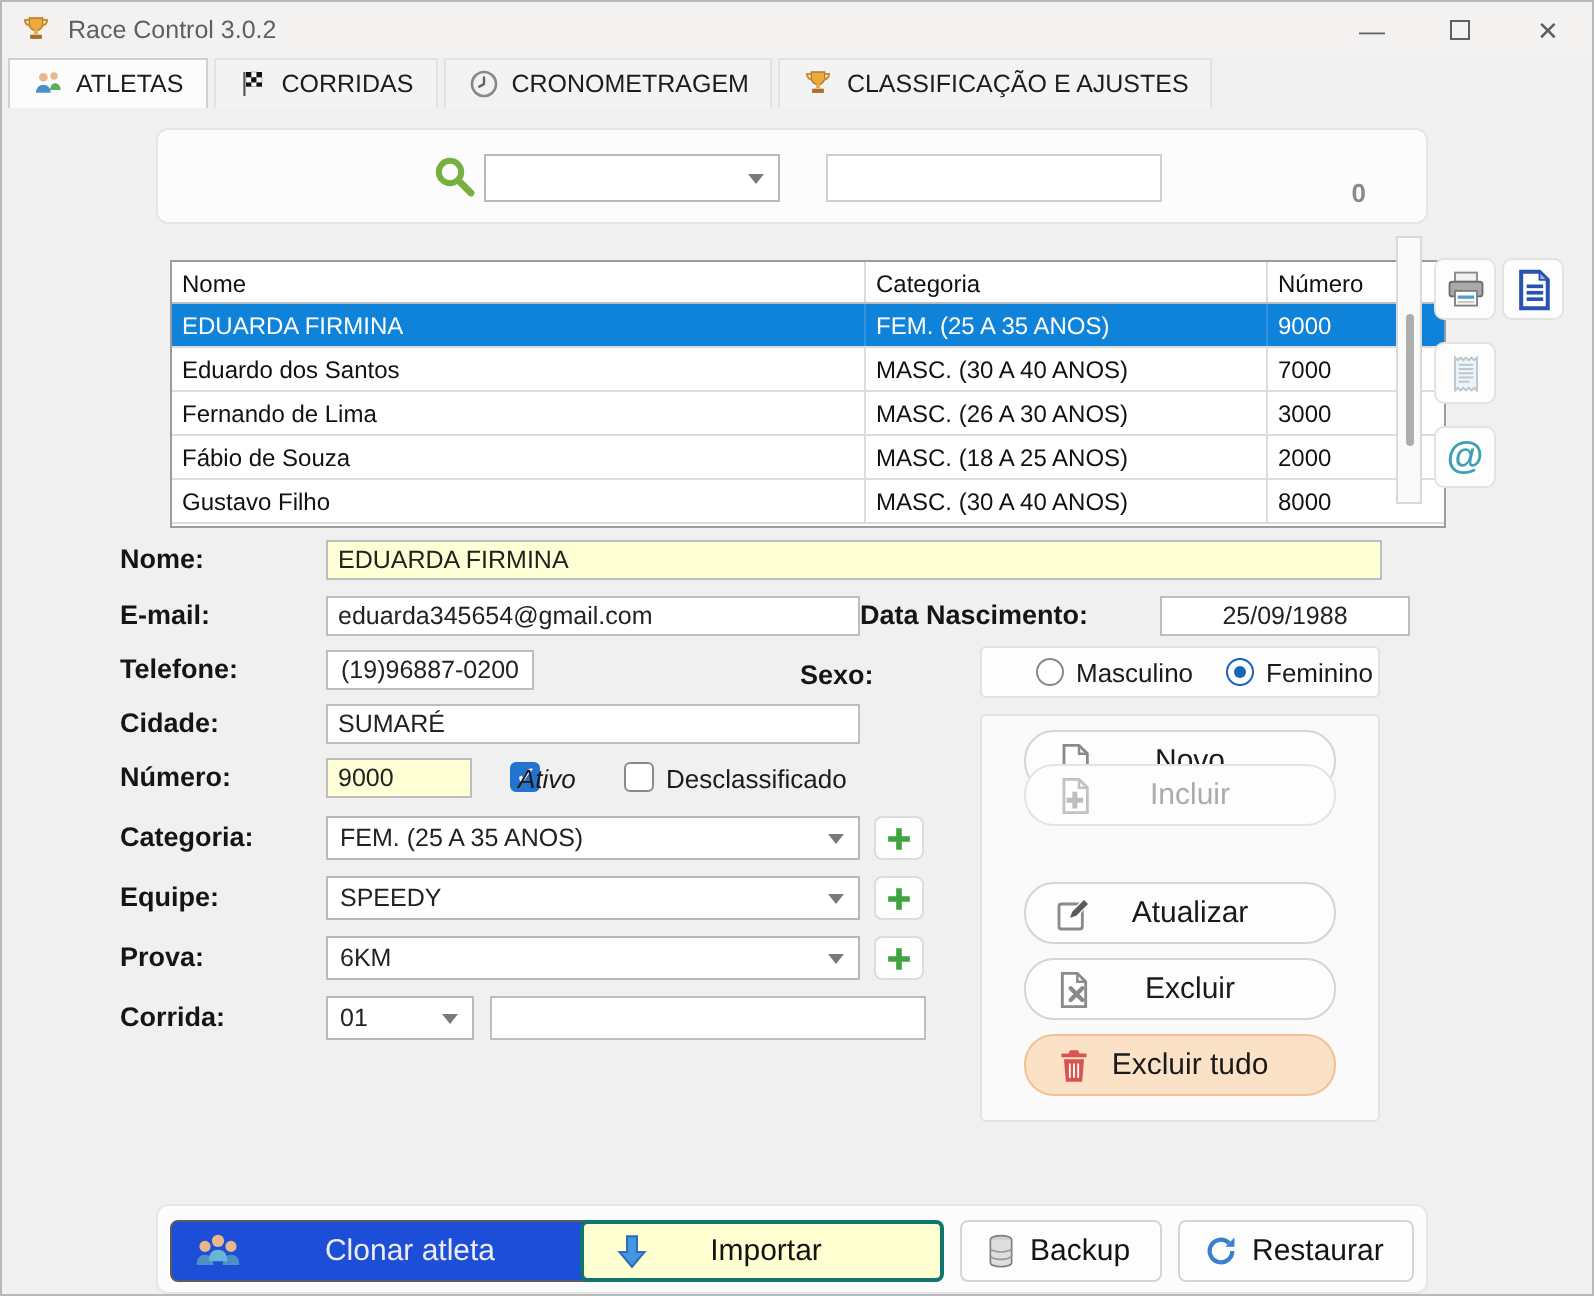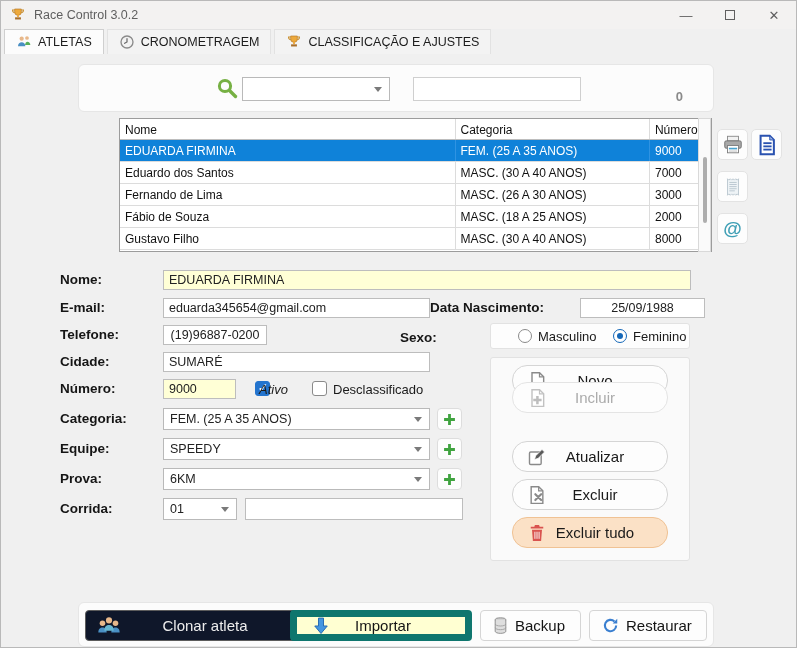--- a/index.html
+++ b/index.html
@@ -37,22 +37,22 @@
   .combo .chev { position:absolute; right:7px; top:50%; margin-top:-2px; width:0; height:0;
                  border-left:4px solid transparent; border-right:4px solid transparent;
                  border-top:5px solid #7a7a7a; }
   .search-combo { left:163px; top:12px; width:148px; height:24px; }
   .search-input { position:absolute; left:334px; top:12px; width:168px; height:24px;
                   border:1px solid #cfcfcf; background:#fff; font-size:12.5px; padding:0 6px;
                   font-family:"Liberation Sans", sans-serif; }
   .search-count { position:absolute; right:30px; top:24px; font-size:13px; font-weight:bold; color:#8a8a8a; }
 
   
-  .table { position:absolute; left:85px; top:118px; width:593px; height:134px; background:#fff;
-           border:1px solid #9c9c9c; font-size:12px; color:#111;margin-left:34px; }
+  .table { position:absolute; left:85px; top:130px; width:638px; height:134px; background:#fff;
+           border:1px solid #9c9c9c; font-size:12px; color:#111; }
   .trow { display:flex; height:22px; border-bottom:1px solid #dcdcdc; background:#fff; }
   .trow.header { height:21px; border-bottom:1px solid #bdbdbd; }
   .tcell { padding:4px 0 0 5px; border-right:1px solid #dcdcdc; overflow:hidden; white-space:nowrap; }
   .c-nome { width:347px; } .c-cat { width:201px; } .c-num { width:63px; border-right:none; }
   .trow.selected { background:#0f82d9; color:#fff; }
   .trow.selected .tcell { border-right-color:#2f93e2; }
   .vscroll { position:absolute; left:698px; top:118px; width:13px; height:134px;
              background:#fafafa; border:1px solid #d9d9d9; }
   .vthumb { position:absolute; left:4px; top:38px; width:4px; height:66px; background:#aeaeae; border-radius:2px; }
 
@@ -93,24 +93,24 @@
              font-size:15px; color:#1a1a1a; }
   .act-btn svg { margin-left:14px; width:20px; height:20px; }
   .act-btn .albl { flex:1; text-align:center; margin-right:24px; }
   .act-btn.disabled { color:#ababab; border-color:#e4e4e4; }
   .act-btn.danger { background:#fbe1c6; border-color:#f0c294; }
 
   
   .f-btn { position:absolute; top:610px; height:31px; border-radius:4px; display:flex;
            align-items:center; font-size:15px; }
   .f-btn svg { width:20px; height:20px; }
-  .btn-clonar { left:85px; width:234px; background:#0f172a; border:1px solid #5c5c5c; color:#ededed; }
+  .btn-clonar { left:85px; width:234px; background:#1d4ed8; border:1px solid #5c5c5c; color:#ededed; }
   .btn-clonar svg { margin-left:10px; width:26px; height:24px; }
   .btn-clonar .flbl { flex:1; text-align:center; margin-right:30px; }
-  .btn-importar { left:290px; width:182px; background:#ffffd2; border:7px solid #0f766e; color:#141414; }
+  .btn-importar { left:290px; width:182px; background:#ffffd2; border:2px solid #0f766e; color:#141414; }
   .btn-importar svg { margin-left:14px; }
   .btn-importar .flbl { flex:1; text-align:center; margin-right:30px; }
   .btn-plain { background:#fdfdfd; border:1px solid #d5d5d5; color:#141414; }
   .btn-backup { left:480px; width:101px; }
   .btn-backup svg { margin-left:12px; width:15px; height:18px; }
   .btn-backup .flbl { margin-left:7px; }
   .btn-restaurar { left:589px; width:118px; }
   .btn-restaurar svg { margin-left:12px; width:17px; height:17px; }
   .btn-restaurar .flbl { margin-left:7px; }
 </style>
@@ -141,20 +141,37 @@
       <svg viewBox="0 0 24 24">
         <circle cx="8.5" cy="7" r="3.2" fill="#e8b88a"></circle>
         <path d="M3 18.5c0-4 2.6-6 5.5-6s5.5 2 5.5 6z" fill="#4a90c4"></path>
         <circle cx="16.5" cy="6" r="2.8" fill="#e8b88a"></circle>
         <path d="M13.5 16.5c.4-3.3 1.7-5 3.7-5 2.3 0 4.3 2 4.3 5z" fill="#58b05a"></path>
       </svg>
       <span>ATLETAS</span>
     </div>
     <div class="tab">
       <svg viewBox="0 0 24 24">
+        <rect x="4" y="3" width="1.6" height="18" fill="#555"></rect>
+        <g>
+          <rect x="6" y="3" width="4" height="4" fill="#111"></rect>
+            <rect x="10" y="3" width="4" height="4" fill="#fff" stroke="#888" stroke-width=".5"></rect>
+            <rect x="14" y="3" width="4" height="4" fill="#111"></rect>
+          <rect x="6" y="7" width="4" height="4" fill="#fff" stroke="#888" stroke-width=".5"></rect>
+            <rect x="10" y="7" width="4" height="4" fill="#111"></rect>
+            <rect x="14" y="7" width="4" height="4" fill="#fff" stroke="#888" stroke-width=".5"></rect>
+          <rect x="6" y="11" width="4" height="3" fill="#111"></rect>
+            <rect x="10" y="11" width="4" height="3" fill="#fff" stroke="#888" stroke-width=".5"></rect>
+            <rect x="14" y="11" width="4" height="3" fill="#111"></rect>
+        </g>
+      </svg>
+      <span>CORRIDAS</span>
+    </div>
+    <div class="tab">
+      <svg viewBox="0 0 24 24">
         <circle cx="12" cy="12" r="9" fill="#f2f2f2" stroke="#8a8a8a" stroke-width="2"></circle>
         <path d="M12 7v5l-3.5 2" fill="none" stroke="#666" stroke-width="1.8" stroke-linecap="round"></path>
       </svg>
       <span>CRONOMETRAGEM</span>
     </div>
     <div class="tab">
       <svg viewBox="0 0 24 24">
         <path d="M7 3h10v4.5a5 5 0 0 1-10 0z" fill="#eda93b" stroke="#b5782a" stroke-width="1"></path>
         <path d="M7 4.5H3.8a3.6 3.6 0 0 0 3.6 4M17 4.5h3.2a3.6 3.6 0 0 1-3.6 4" fill="none" stroke="#c98f2f" stroke-width="1.6"></path>
         <rect x="10.6" y="11.5" width="2.8" height="3.5" fill="#eda93b"></rect>

